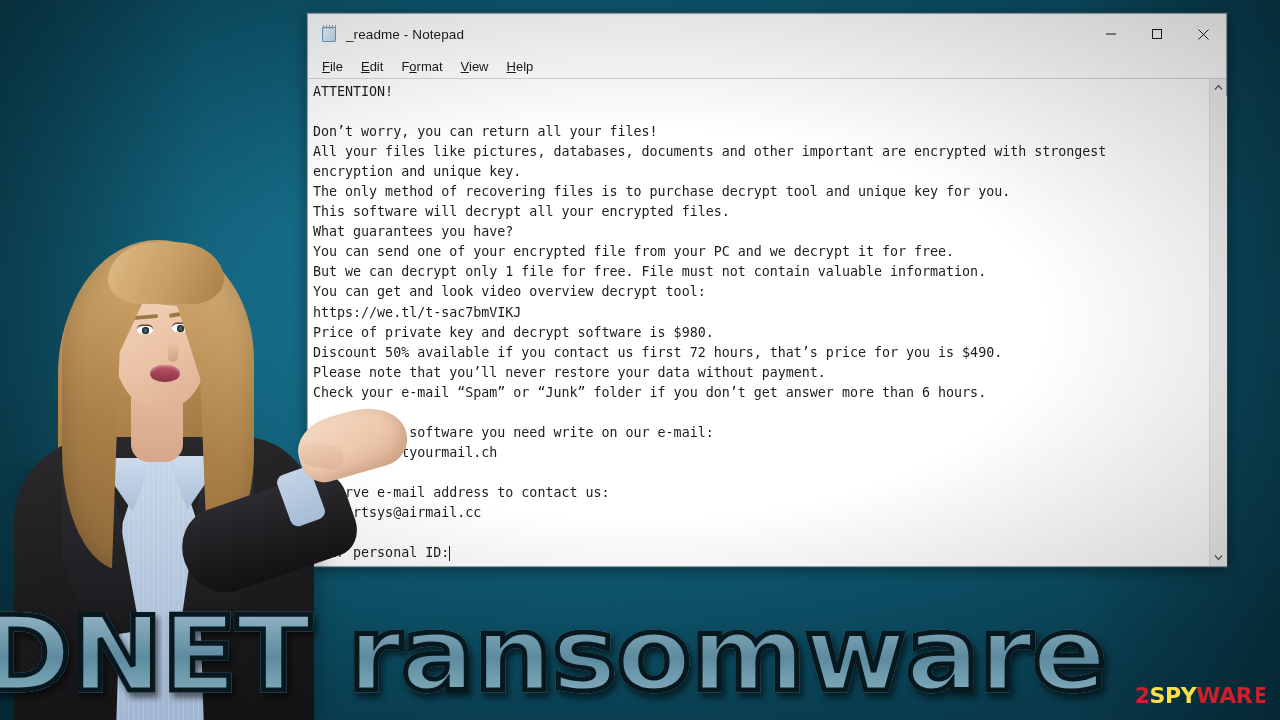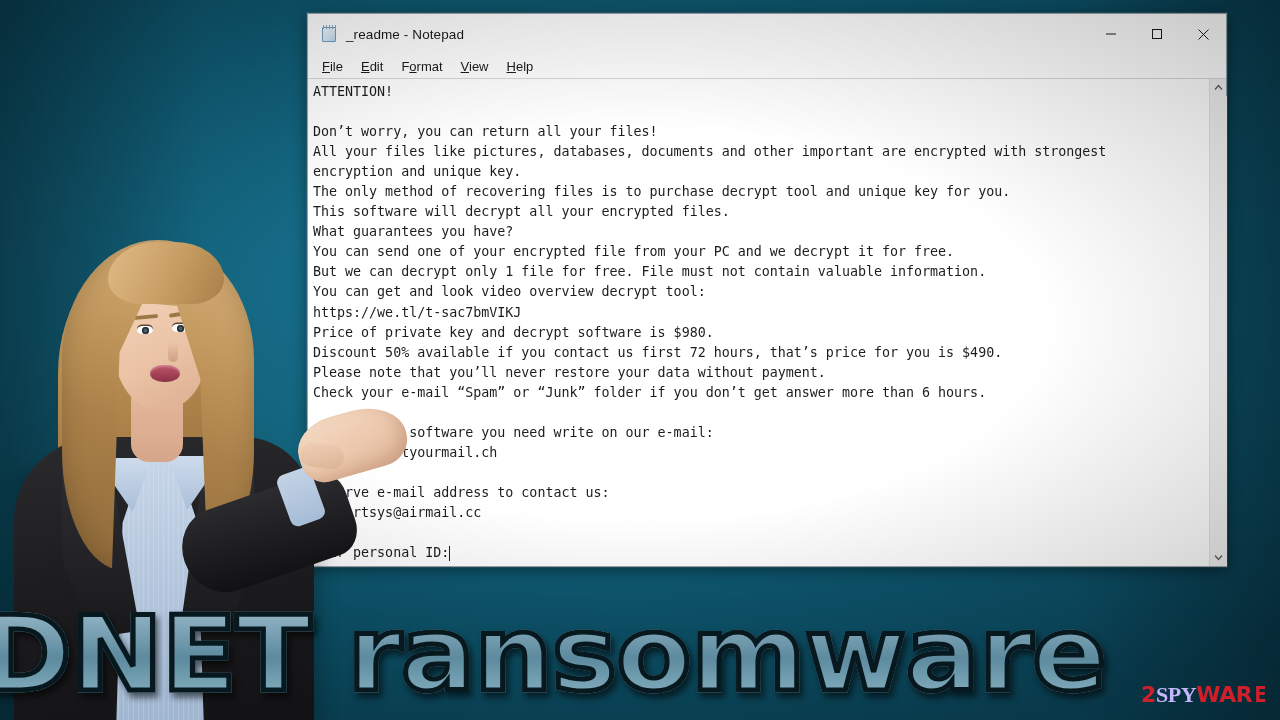--- a/index.html
+++ b/index.html
@@ -244,21 +244,21 @@
   }
 
   
   #wm{
     position:absolute; right:12px; bottom:12px; z-index:10;
     font-family:"DejaVu Sans","Liberation Sans",sans-serif;
     font-weight:700; font-size:22px; letter-spacing:-.4px;
     display:flex; align-items:baseline;
   }
   .wm-red{ color:#cf1f2a; }
-  .wm-dark{ color:#c4b5fd;font-family:Liberation Serif, serif; }
+  .wm-dark{ color:#fde047; }
   #wm-e{
     margin-left:1px; color:#cf1f2a; font-size:22px;
     transform:scaleX(.8); display:inline-block;
   }
 </style>
 </head>
 <body>
 
 <div id="backdrop"></div>
 

